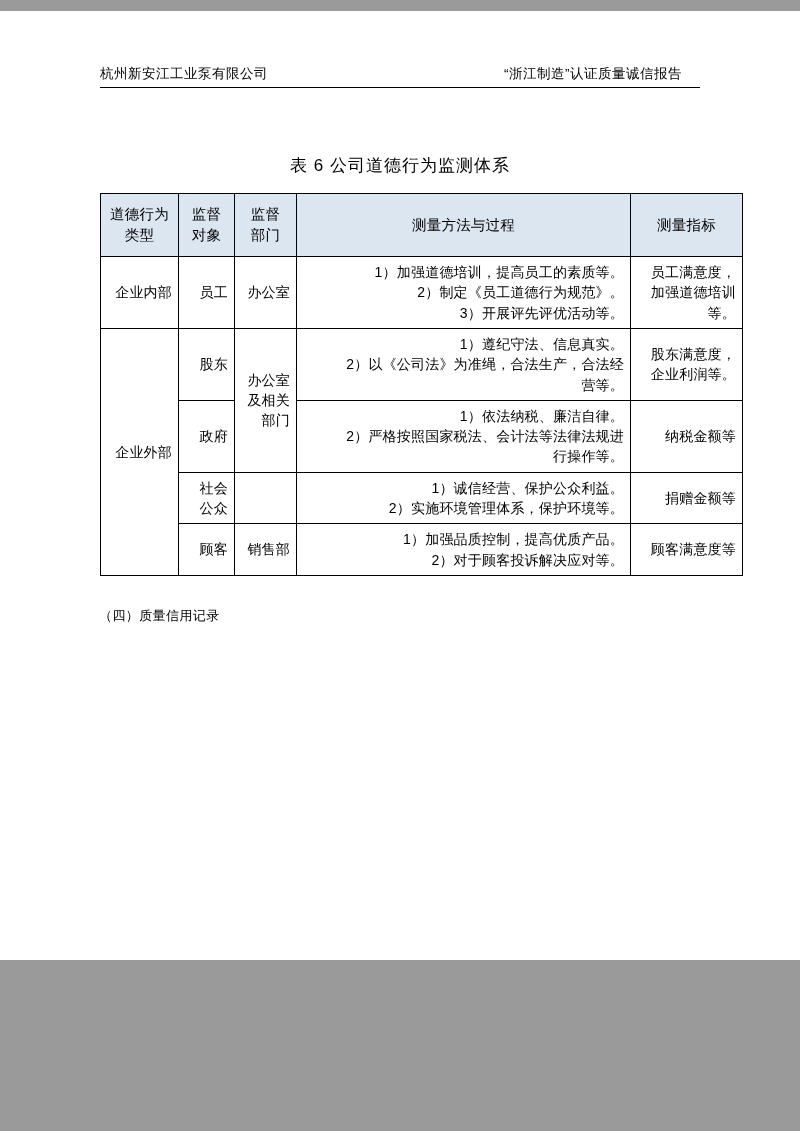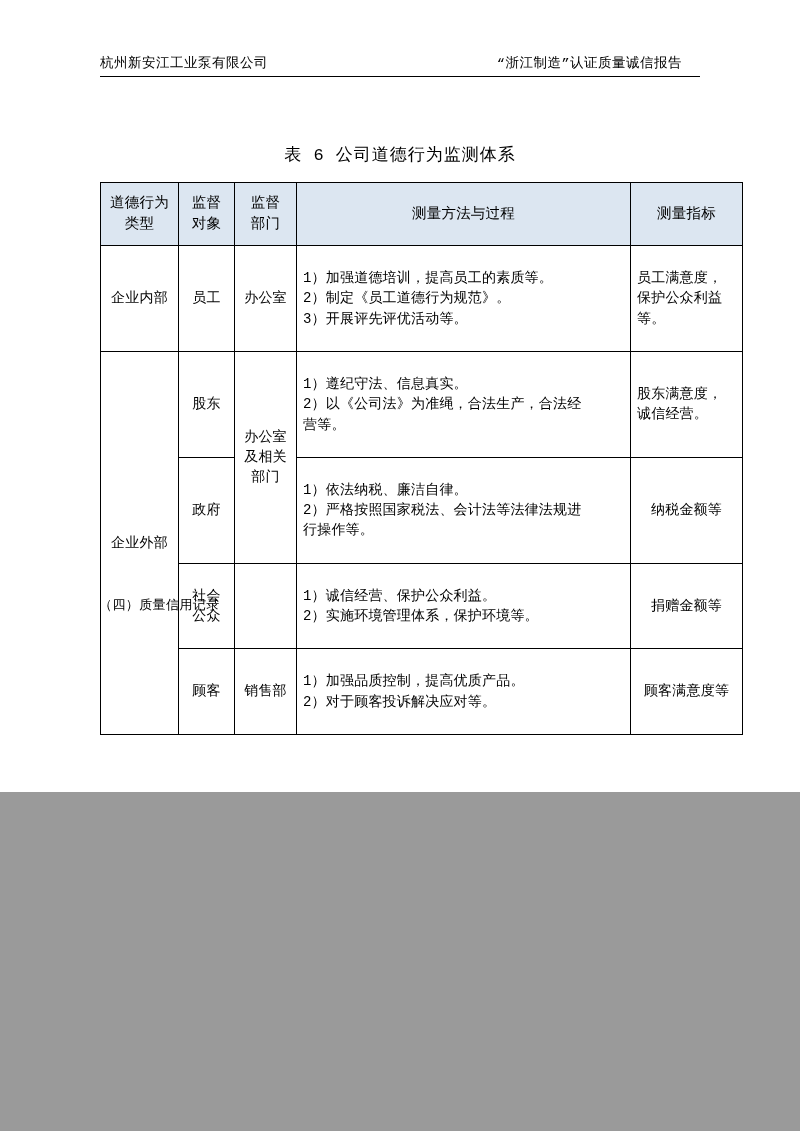--- a/index.html
+++ b/index.html
@@ -2,26 +2,26 @@
 <html><head>
 <meta charset="utf-8">
 <style>
   html, body {
     margin: 0;
     padding: 0;
     background: #9a9a9a;
   }
   .page {
     width: 800px;
-    height: 792px;
+    height: 949px;
     background: #ffffff;
-    margin: 0 auto;
+    margin: 11px auto;
     position: relative;
     box-sizing: border-box;
-    font-family: Liberation Mono, monospace;
+    font-family: Liberation Sans, sans-serif;
     color: #000;
     overflow: hidden;
   }
 
   
   .header {
     position: absolute;
     top: 54px;
     left: 100px;
     right: 100px;
@@ -68,23 +68,24 @@
   table.main {
     border-collapse: collapse;
     width: 100%;
     table-layout: fixed;
     font-size: 14px;
     line-height: 1.45;
     border-radius: 21px;
   }
   table.main td {
     border: 1px solid #000;
-    padding: 22px 6px;
+    padding: 5px 6px;
     vertical-align: middle;
     letter-spacing: 0.2px;
+    text-align: right;
   }
   table.main td.head {
     background: #dce6f1;
     text-align: center;
     font-size: 14.5px;
     padding: 10px 4px;
   }
   td.ctr { text-align: center; }
   td.lft { text-align: left; }
   .cell-lines div { white-space: nowrap; }
@@ -178,21 +179,21 @@
           <td class="lft">
             <div class="cell-lines">
               <div>1）加强道德培训，提高员工的素质等。</div>
               <div>2）制定《员工道德行为规范》。</div>
               <div>3）开展评先评优活动等。</div>
             </div>
           </td>
           <td class="lft">
             <div class="cell-lines">
               <div>员工满意度，</div>
-              <div>保护公众利益</div>
+              <div>加强道德培训</div>
               <div>等。</div>
             </div>
           </td>
         </tr>
 
         <tr>
           <td class="ctr" rowspan="4">企业外部</td>
           <td class="ctr">股东</td>
           <td class="ctr" rowspan="2">
             <div class="cell-lines">
@@ -204,21 +205,21 @@
           <td class="lft">
             <div class="cell-lines">
               <div>1）遵纪守法、信息真实。</div>
               <div>2）以《公司法》为准绳，合法生产，合法经</div>
               <div>营等。</div>
             </div>
           </td>
           <td class="lft">
             <div class="cell-lines">
               <div>股东满意度，</div>
-              <div>诚信经营。</div>
+              <div>企业利润等。</div>
             </div>
           </td>
         </tr>
 
         <tr>
           <td class="ctr">政府</td>
           <td class="lft">
             <div class="cell-lines">
               <div>1）依法纳税、廉洁自律。</div>
               <div>2）严格按照国家税法、会计法等法律法规进</div>

